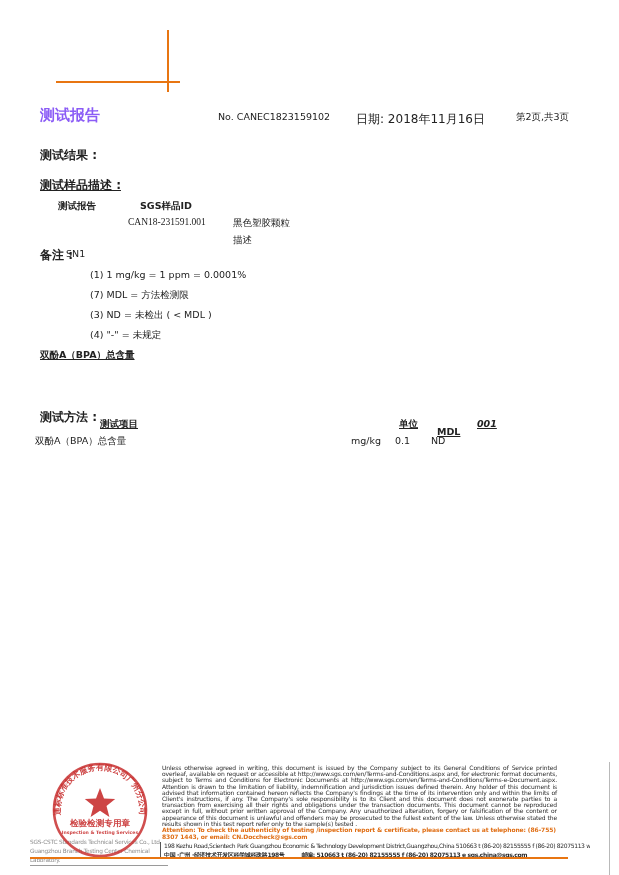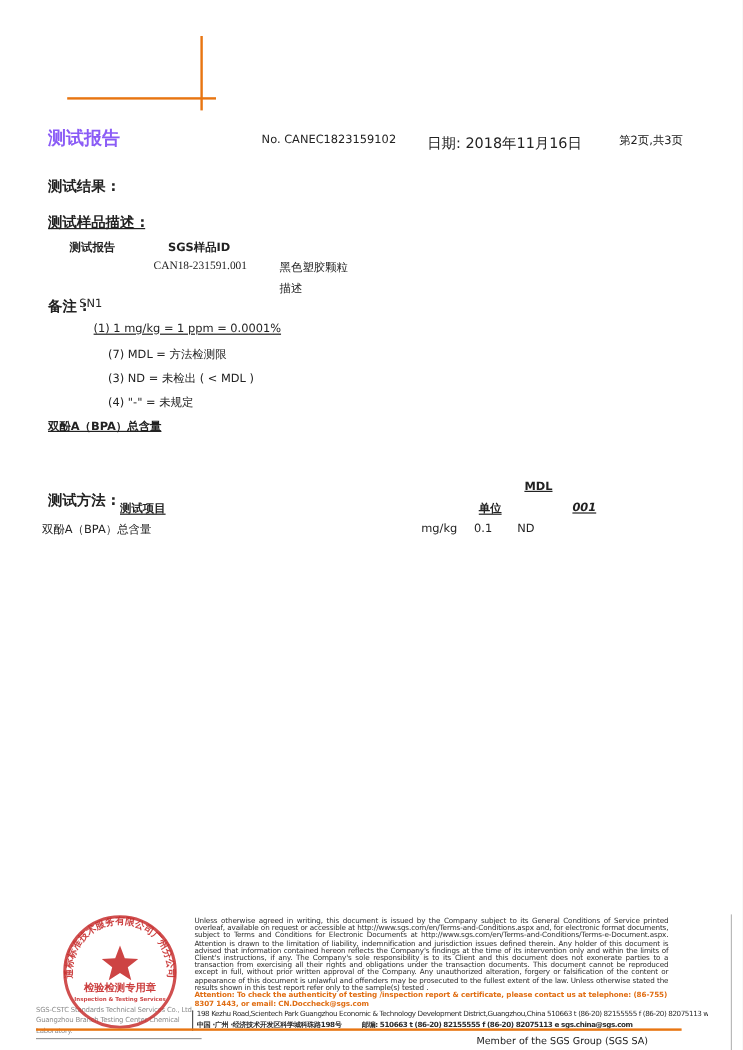--- a/index.html
+++ b/index.html
@@ -34,34 +34,34 @@
 
   
   .st-h0 { left: 58px;  top: 200px; font-weight: 700; }
   .st-h1 { left: 140px; top: 200px; font-weight: 700; }
   .st-h2 { left: 233px; top: 200px; font-weight: 400; margin-top: 34px; }
   .st-v0 { left: 66px;  top: 200px; margin-top: 48px; }
   .st-v1 { left: 128px; top: 217px; font-family: Liberation Serif, serif; }
   .st-v2 { left: 233px; top: 217px; }
 
   .remarks-label { left: 40px; top: 247px; }
-  .rm0 { left: 78px; top: 269px; text-decoration: underline; }
+  .rm0 { left: 90px; top: 269px; }
   .rm1 { left: 90px; top: 289px; }
   .rm2 { left: 90px; top: 309px; }
   .rm3 { left: 90px; top: 329px; }
 
   .bpa-heading { left: 40px; top: 349px; font-weight: 700; text-decoration: underline; }
   .method-label { left: 40px; top: 377px; margin-top: 32px; }
   .method-text { left: 95px; top: 377px; width: 467px; line-height: 21px; }
 
   
   .rt-h { font-weight: 700; text-decoration: underline; padding-left: 45px; }
   .rt-h0 { left: 55px;  top: 418px; }
   .rt-h1 { left: 354px; top: 418px; }
-  .rt-h2 { left: 392px; top: 400px; }
+  .rt-h2 { left: 392px; top: 426px; }
   .rt-h3 { left: 432px; top: 418px; font-style: italic; }
   .rt-v0 { left: 35px;  top: 435px; }
   .rt-v1 { left: 351px; top: 435px; }
   .rt-v2 { left: 395px; top: 435px; }
   .rt-v3 { left: 431px; top: 435px; }
 
   
   .company-lines { left: 30px; top: 838px; width: 138px; color: #8d8d8d; font-size: 5.8px; line-height: 9px; letter-spacing: -0.2px; }
   .company-lines .l2 { border-bottom: 1px solid #9a9a9a; display: inline-block; }
 
@@ -147,15 +147,14 @@
   <div class="abs disclaimer">Unless otherwise agreed in writing, this document is issued by the Company subject to its General Conditions of Service printed overleaf, available on request or accessible at http://www.sgs.com/en/Terms-and-Conditions.aspx and, for electronic format documents, subject to Terms and Conditions for Electronic Documents at http://www.sgs.com/en/Terms-and-Conditions/Terms-e-Document.aspx. Attention is drawn to the limitation of liability, indemnification and jurisdiction issues defined therein. Any holder of this document is advised that information contained hereon reflects the Company's findings at the time of its intervention only and within the limits of Client's instructions, if any. The Company's sole responsibility is to its Client and this document does not exonerate parties to a transaction from exercising all their rights and obligations under the transaction documents. This document cannot be reproduced except in full, without prior written approval of the Company. Any unauthorized alteration, forgery or falsification of the content or appearance of this document is unlawful and offenders may be prosecuted to the fullest extent of the law. Unless otherwise stated the results shown in this test report refer only to the sample(s) tested .</div>
   <div class="abs attention">Attention: To check the authenticity of testing /inspection report &amp; certificate, please contact us at telephone: (86-755) 8307 1443, or email: CN.Doccheck@sgs.com</div>
 
   <div class="abs addr-block">
     <div class="addr-line">198 Kezhu Road,Scientech Park Guangzhou Economic &amp; Technology Development District,Guangzhou,China 510663   t (86-20) 82155555   f (86-20) 82075113   www.sgsgroup.com.cn</div>
     <div class="addr-line cn">中国 ·广州 ·经济技术开发区科学城科珠路198号　　　邮编: 510663   t (86-20) 82155555   f (86-20) 82075113   e sgs.china@sgs.com</div>
   </div>
 
   <div class="abs footer-orange-line"></div>
   <div class="abs footer-vline"></div>
-  <div class="abs member-text">Member of the SGS Group (SGS SA)</div>
 
 </div>
 
 </body></html>

